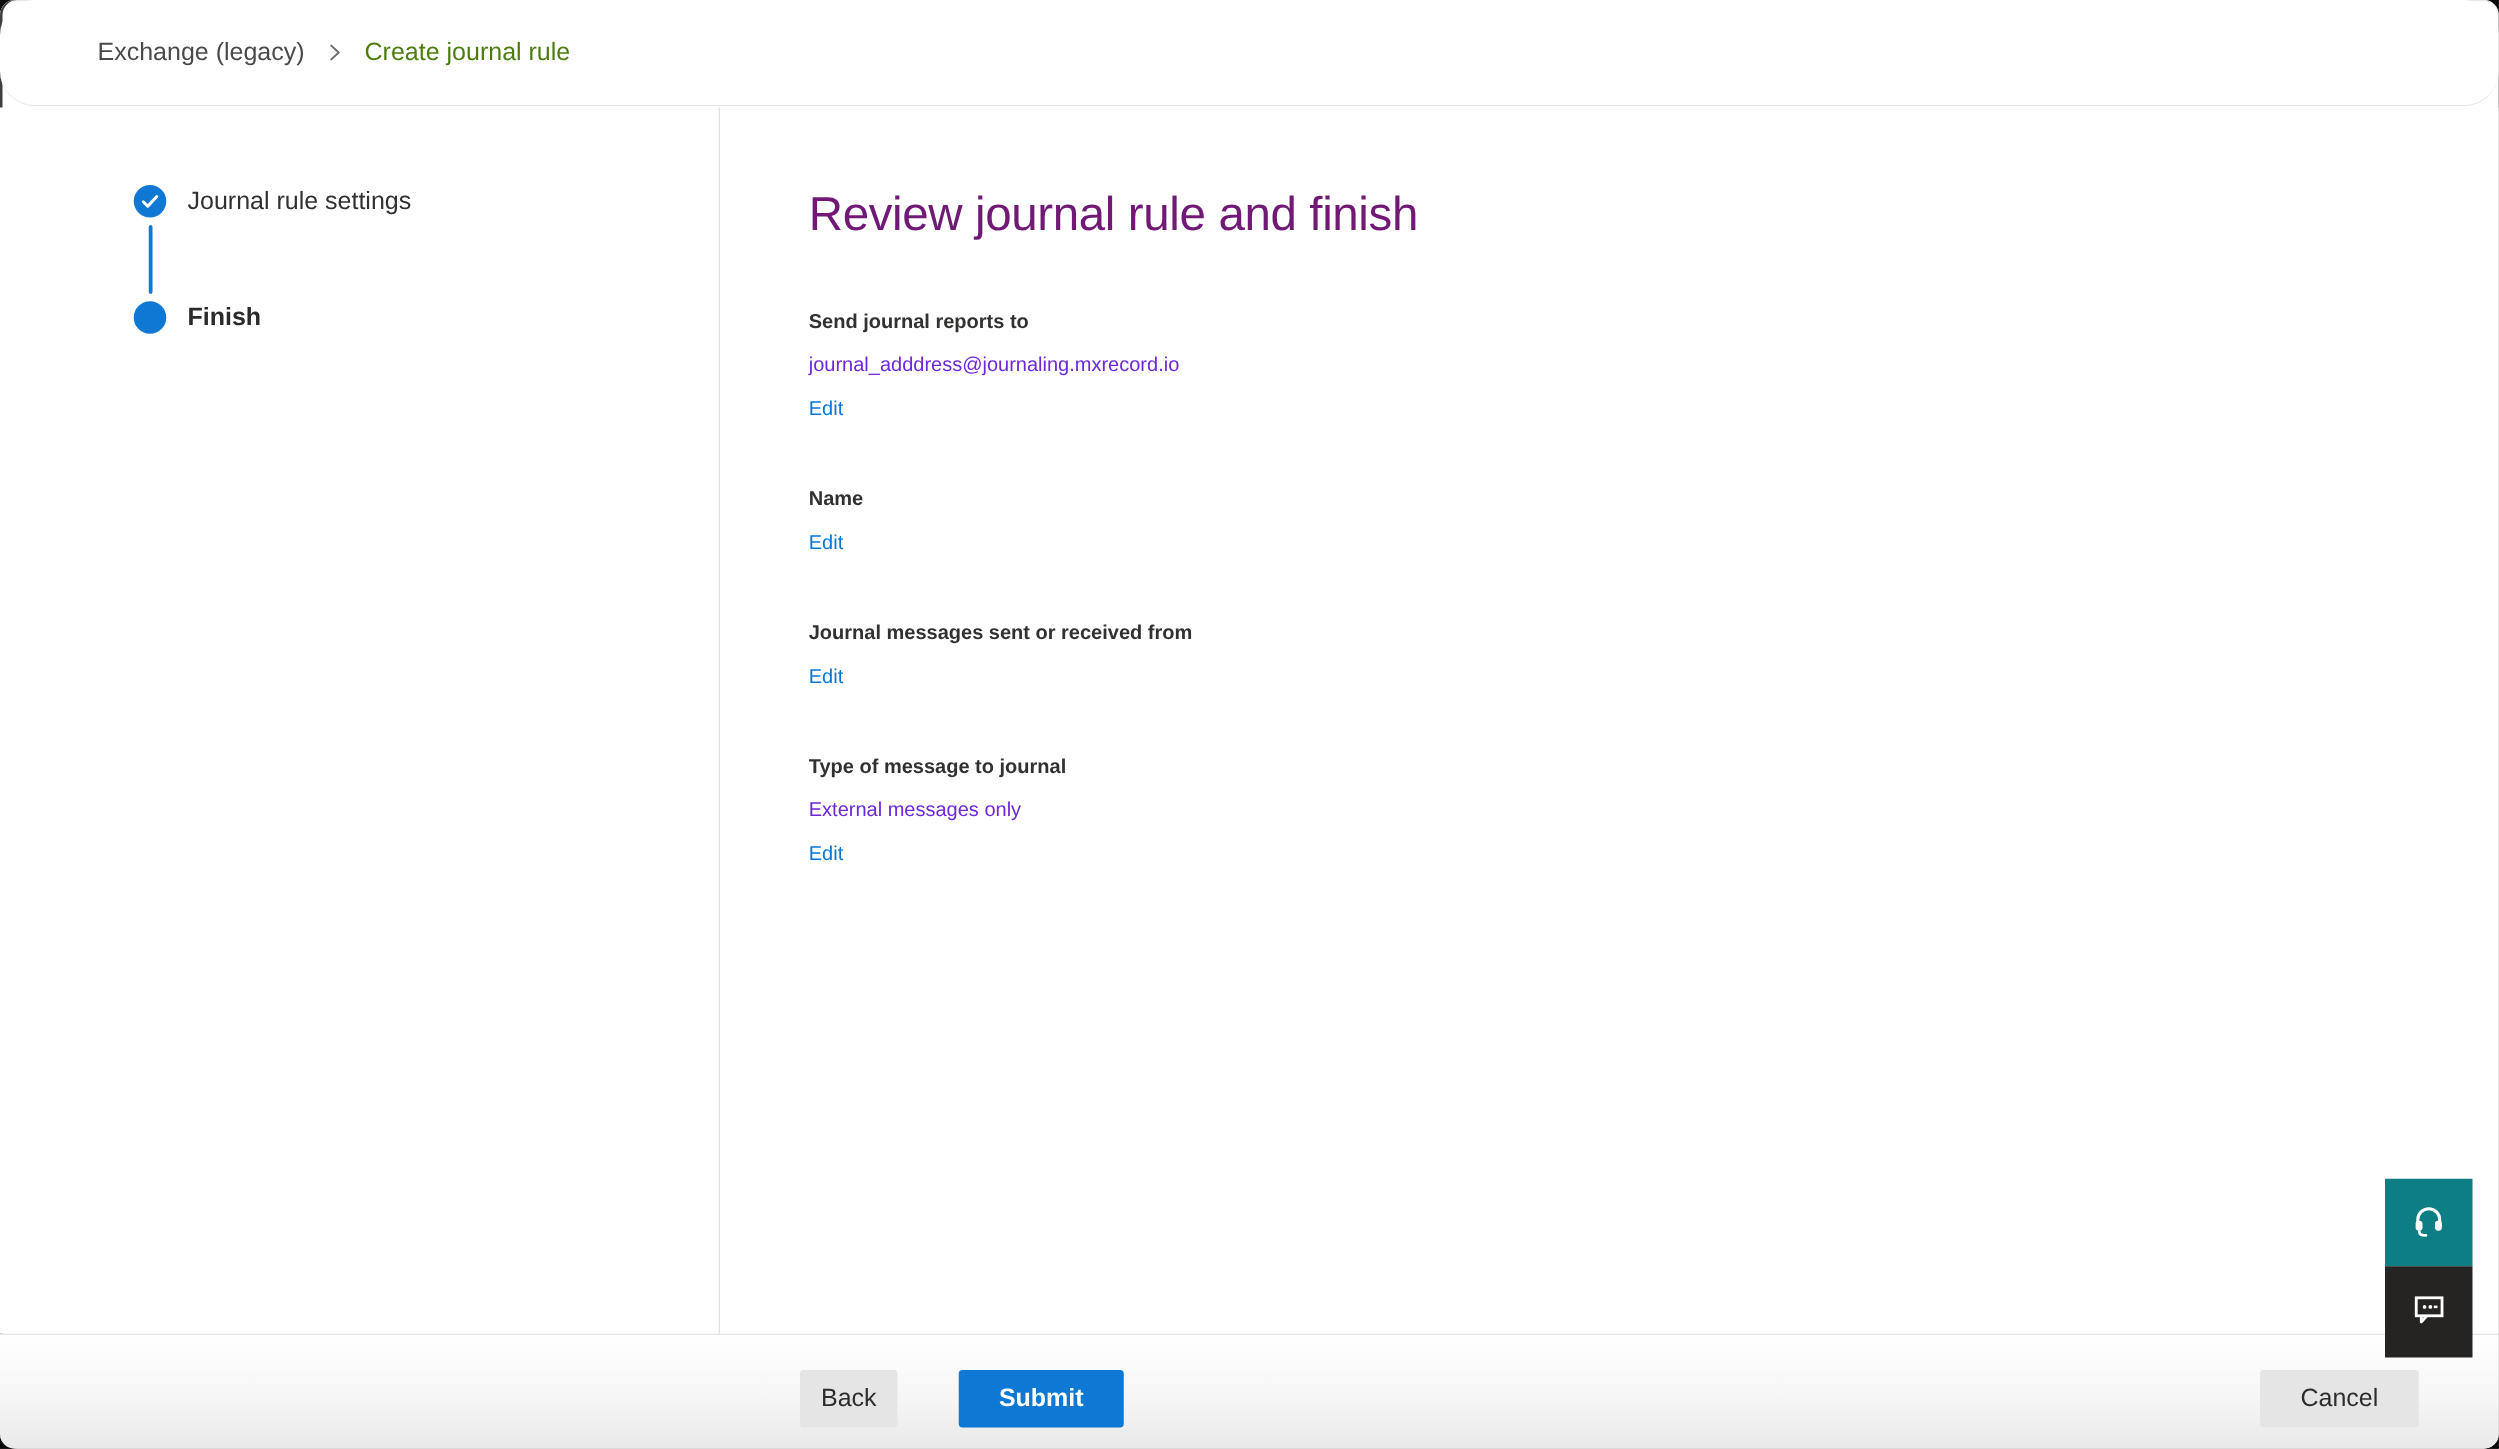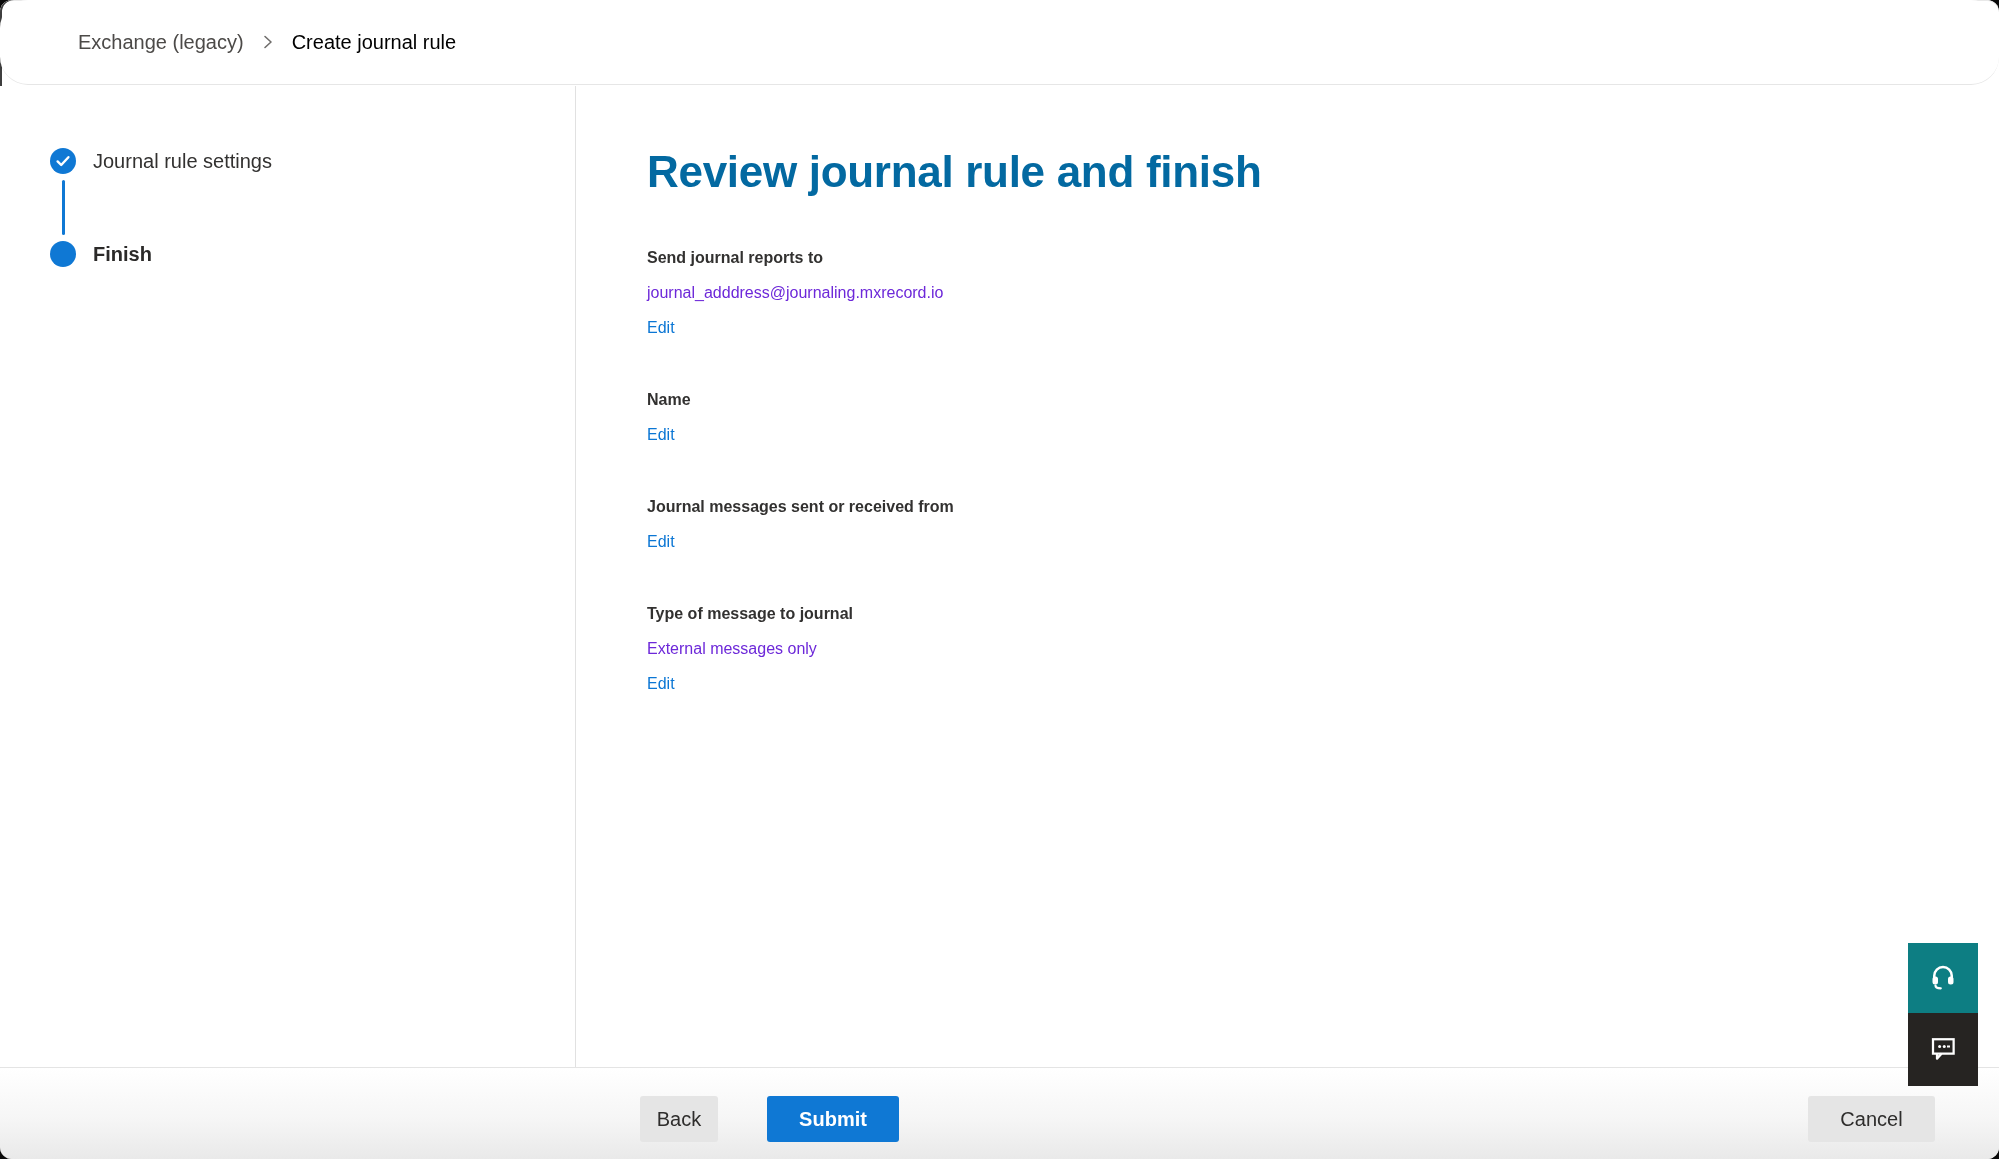--- a/index.html
+++ b/index.html
@@ -46,34 +46,34 @@
     color: #4c4a48;
     cursor: pointer;
     text-decoration: none;
   }
   .crumb-sep {
     display: flex;
     align-items: center;
     color: #6f6d6b;
   }
   .crumb-current {
-    color: #000000;
+    color: #4d7c0f;
     text-align: center;
   }
 
   
   .left-panel {
     position: absolute;
     left: 0; top: 86px;
     width: 576px;
     height: 981px;
     box-sizing: border-box;
     background: #ffffff;
     border-right: 1px solid #e1e1e1;
-    padding: 62px 0 0 50px;
+    padding: 62px 0 0 107px;
   }
   .step-row {
     display: flex;
     align-items: center;
     gap: 17px;
     height: 26px;
     cursor: pointer;
   }
   .step-circle {
     width: 26px;
@@ -106,25 +106,25 @@
   .main {
     position: absolute;
     left: 577px; top: 86px;
     right: 0; bottom: 92px;
     box-sizing: border-box;
     background: #ffffff;
     padding: 60px 0 0 70px;
   }
   .page-title {
     margin: 0 0 46px 0;
-    font-size: 44px;
+    font-size: 38px;
     line-height: 52px;
-    font-weight: 700;
+    font-weight: 400;
     letter-spacing: -0.3px;
-    color: #0369a1;
+    color: #701a75;
   }
   .section {
     margin-bottom: 44px;
     font-size: 16px;
     line-height: 28px;
     margin-top: 12px;
   }
   .section-label {
     font-weight: 700;
     color: #323130;

